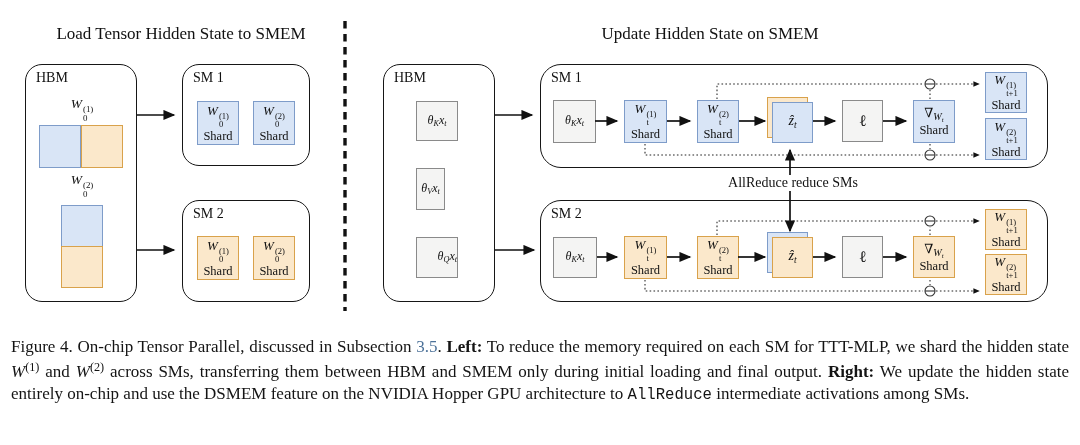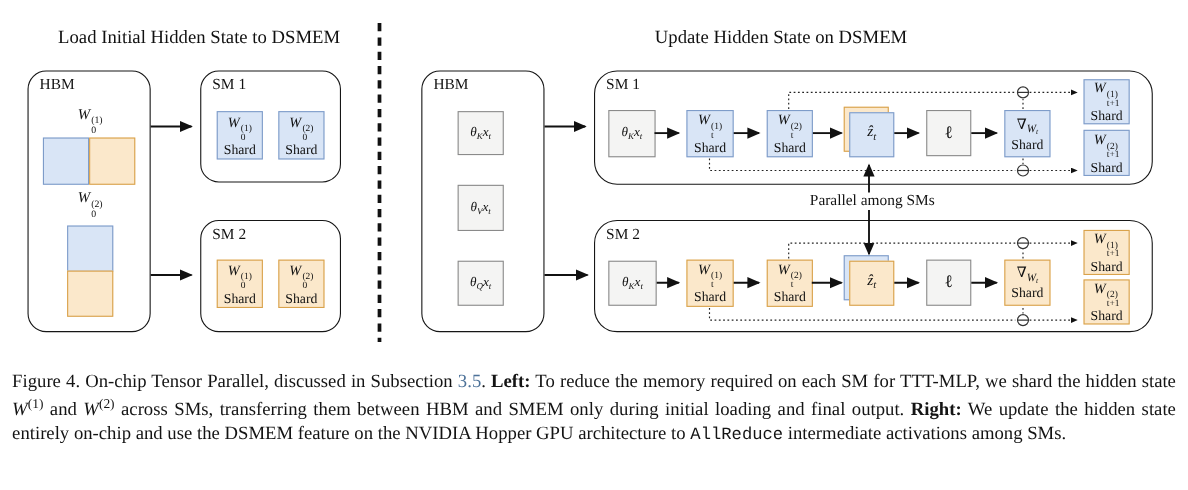--- a/index.html
+++ b/index.html
@@ -95,21 +95,21 @@
         <line x1="925" y1="155" x2="935" y2="155"></line>
       <circle cx="930" cy="221" r="5" fill="#fff"></circle>
         <line x1="925" y1="221" x2="935" y2="221"></line>
       <circle cx="930" cy="291" r="5" fill="#fff"></circle>
         <line x1="925" y1="291" x2="935" y2="291"></line>
     </g>
 
     <line x1="345" y1="21" x2="345" y2="311" stroke="#111" stroke-width="3.4" stroke-dasharray="7.5 5.5"></line>
   </svg>
 
-  <div class="title" style="left:25px;top:24px;width:312px;">Load Initial Hidden State to DSMEM</div>
+  <div class="title" style="left:25px;top:24px;width:312px;">Load Tensor Hidden State to SMEM</div>
 
   <div class="frame" style="left:25px;top:64px;width:112px;height:238px;">
     <span class="frame-label">HBM</span>
   </div>
 
   <div class="mlabel" style="left:44px;top:96px;width:76px;"><span class="tok"><span class="mb">W</span><span class="supsub">
           <span class="ss-sup">(1)</span>
           <span class="ss-sub">0</span>
         </span></span></div>
   <div class="cell blue" style="left:39px;top:125px;width:42px;height:43px;"></div>
@@ -151,32 +151,32 @@
     <span class="shard-txt">Shard</span>
   </div>
   <div class="node orange" style="left:253px;top:236px;width:42px;height:44px;">
     <span class="m"><span class="tok"><span class="mb">W</span><span class="supsub">
             <span class="ss-sup">(2)</span>
             <span class="ss-sub">0</span>
           </span></span></span>
     <span class="shard-txt">Shard</span>
   </div>
 
-  <div class="title" style="left:540px;top:24px;width:340px;">Update Hidden State on DSMEM</div>
+  <div class="title" style="left:540px;top:24px;width:340px;">Update Hidden State on SMEM</div>
 
   <div class="frame" style="left:383px;top:64px;width:112px;height:238px;">
     <span class="frame-label">HBM</span>
   </div>
   <div class="node gray" style="left:416px;top:101px;width:42px;height:40px;">
     <span class="m" style="font-size:12px;"><span class="tok"><span class="mb">θ</span><span class="msub">K</span></span><span class="tok"><span class="mb">x</span><span class="msub">t</span></span></span>
   </div>
-  <div class="node gray" style="left:416px;top:168px;width:42px;height:42px;">
+  <div class="node gray" style="left:416px;top:168px;width:29px;height:42px;">
     <span class="m" style="font-size:12px;"><span class="tok"><span class="mb">θ</span><span class="msub">V</span></span><span class="tok"><span class="mb">x</span><span class="msub">t</span></span></span>
   </div>
-  <div class="node gray" style="left:416px;top:237px;width:42px;height:41px;">
+  <div class="node gray" style="left:416px;top:237px;width:42px;height:41px;align-items:flex-end;">
     <span class="m" style="font-size:12px;"><span class="tok"><span class="mb">θ</span><span class="msub">Q</span></span><span class="tok"><span class="mb">x</span><span class="msub">t</span></span></span>
   </div>
 
   <div class="frame" style="left:540px;top:64px;width:508px;height:104px;border-radius:21px;">
     <span class="frame-label">SM 1</span>
   </div>
   <div class="node gray" style="left:553px;top:100px;width:43px;height:43px;">
     <span class="m" style="font-size:12px;"><span class="tok"><span class="mb">θ</span><span class="msub">K</span></span><span class="tok"><span class="mb">x</span><span class="msub">t</span></span></span>
   </div>
   <div class="node blue" style="left:624px;top:100px;width:43px;height:43px;">
@@ -212,21 +212,21 @@
     <span class="shard-txt">Shard</span>
   </div>
   <div class="node blue" style="left:985px;top:118px;width:42px;height:42px;">
     <span class="m"><span class="tok"><span class="mb">W</span><span class="supsub">
             <span class="ss-sup">(2)</span>
             <span class="ss-sub">t+1</span>
           </span></span></span>
     <span class="shard-txt">Shard</span>
   </div>
 
-  <div class="allreduce" style="left:695px;top:175px;width:196px;">Parallel among SMs</div>
+  <div class="allreduce" style="left:695px;top:175px;width:196px;">AllReduce reduce SMs</div>
 
   <div class="frame" style="left:540px;top:200px;width:508px;height:102px;border-radius:21px;">
     <span class="frame-label">SM 2</span>
   </div>
   <div class="node gray" style="left:553px;top:237px;width:44px;height:41px;">
     <span class="m" style="font-size:12px;"><span class="tok"><span class="mb">θ</span><span class="msub">K</span></span><span class="tok"><span class="mb">x</span><span class="msub">t</span></span></span>
   </div>
   <div class="node orange" style="left:624px;top:236px;width:43px;height:43px;">
     <span class="m"><span class="tok"><span class="mb">W</span><span class="supsub">
             <span class="ss-sup">(1)</span>

